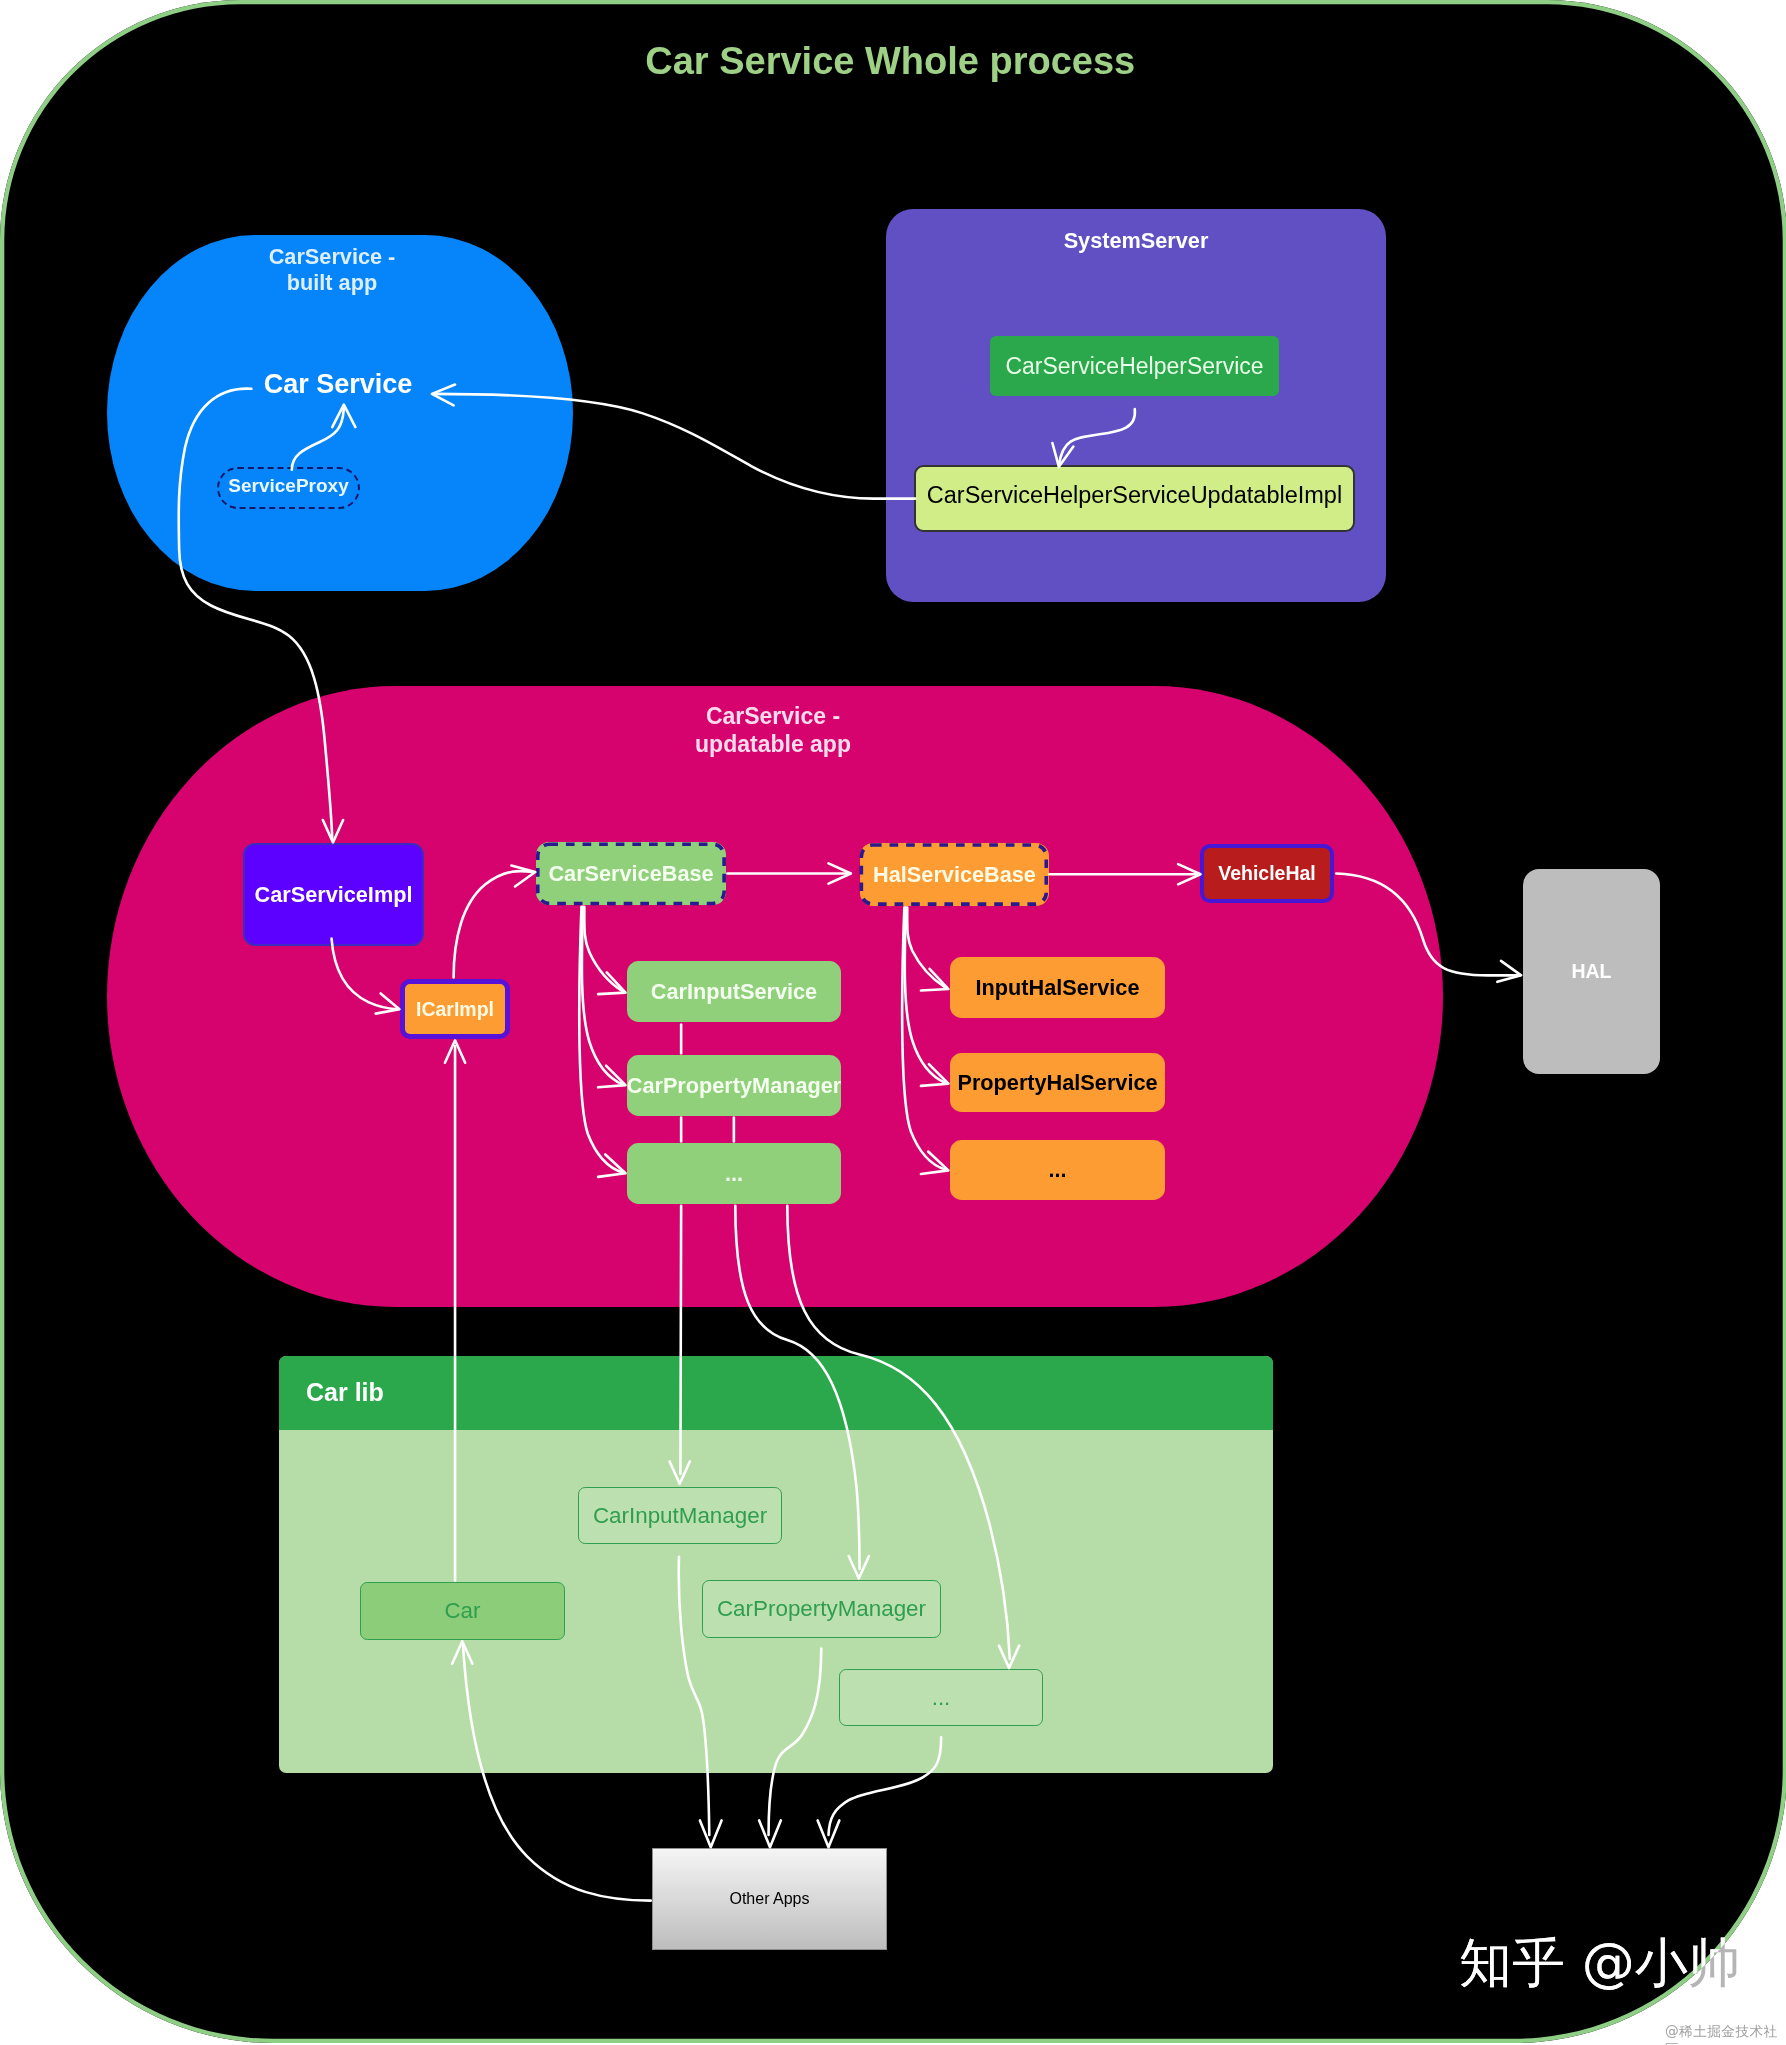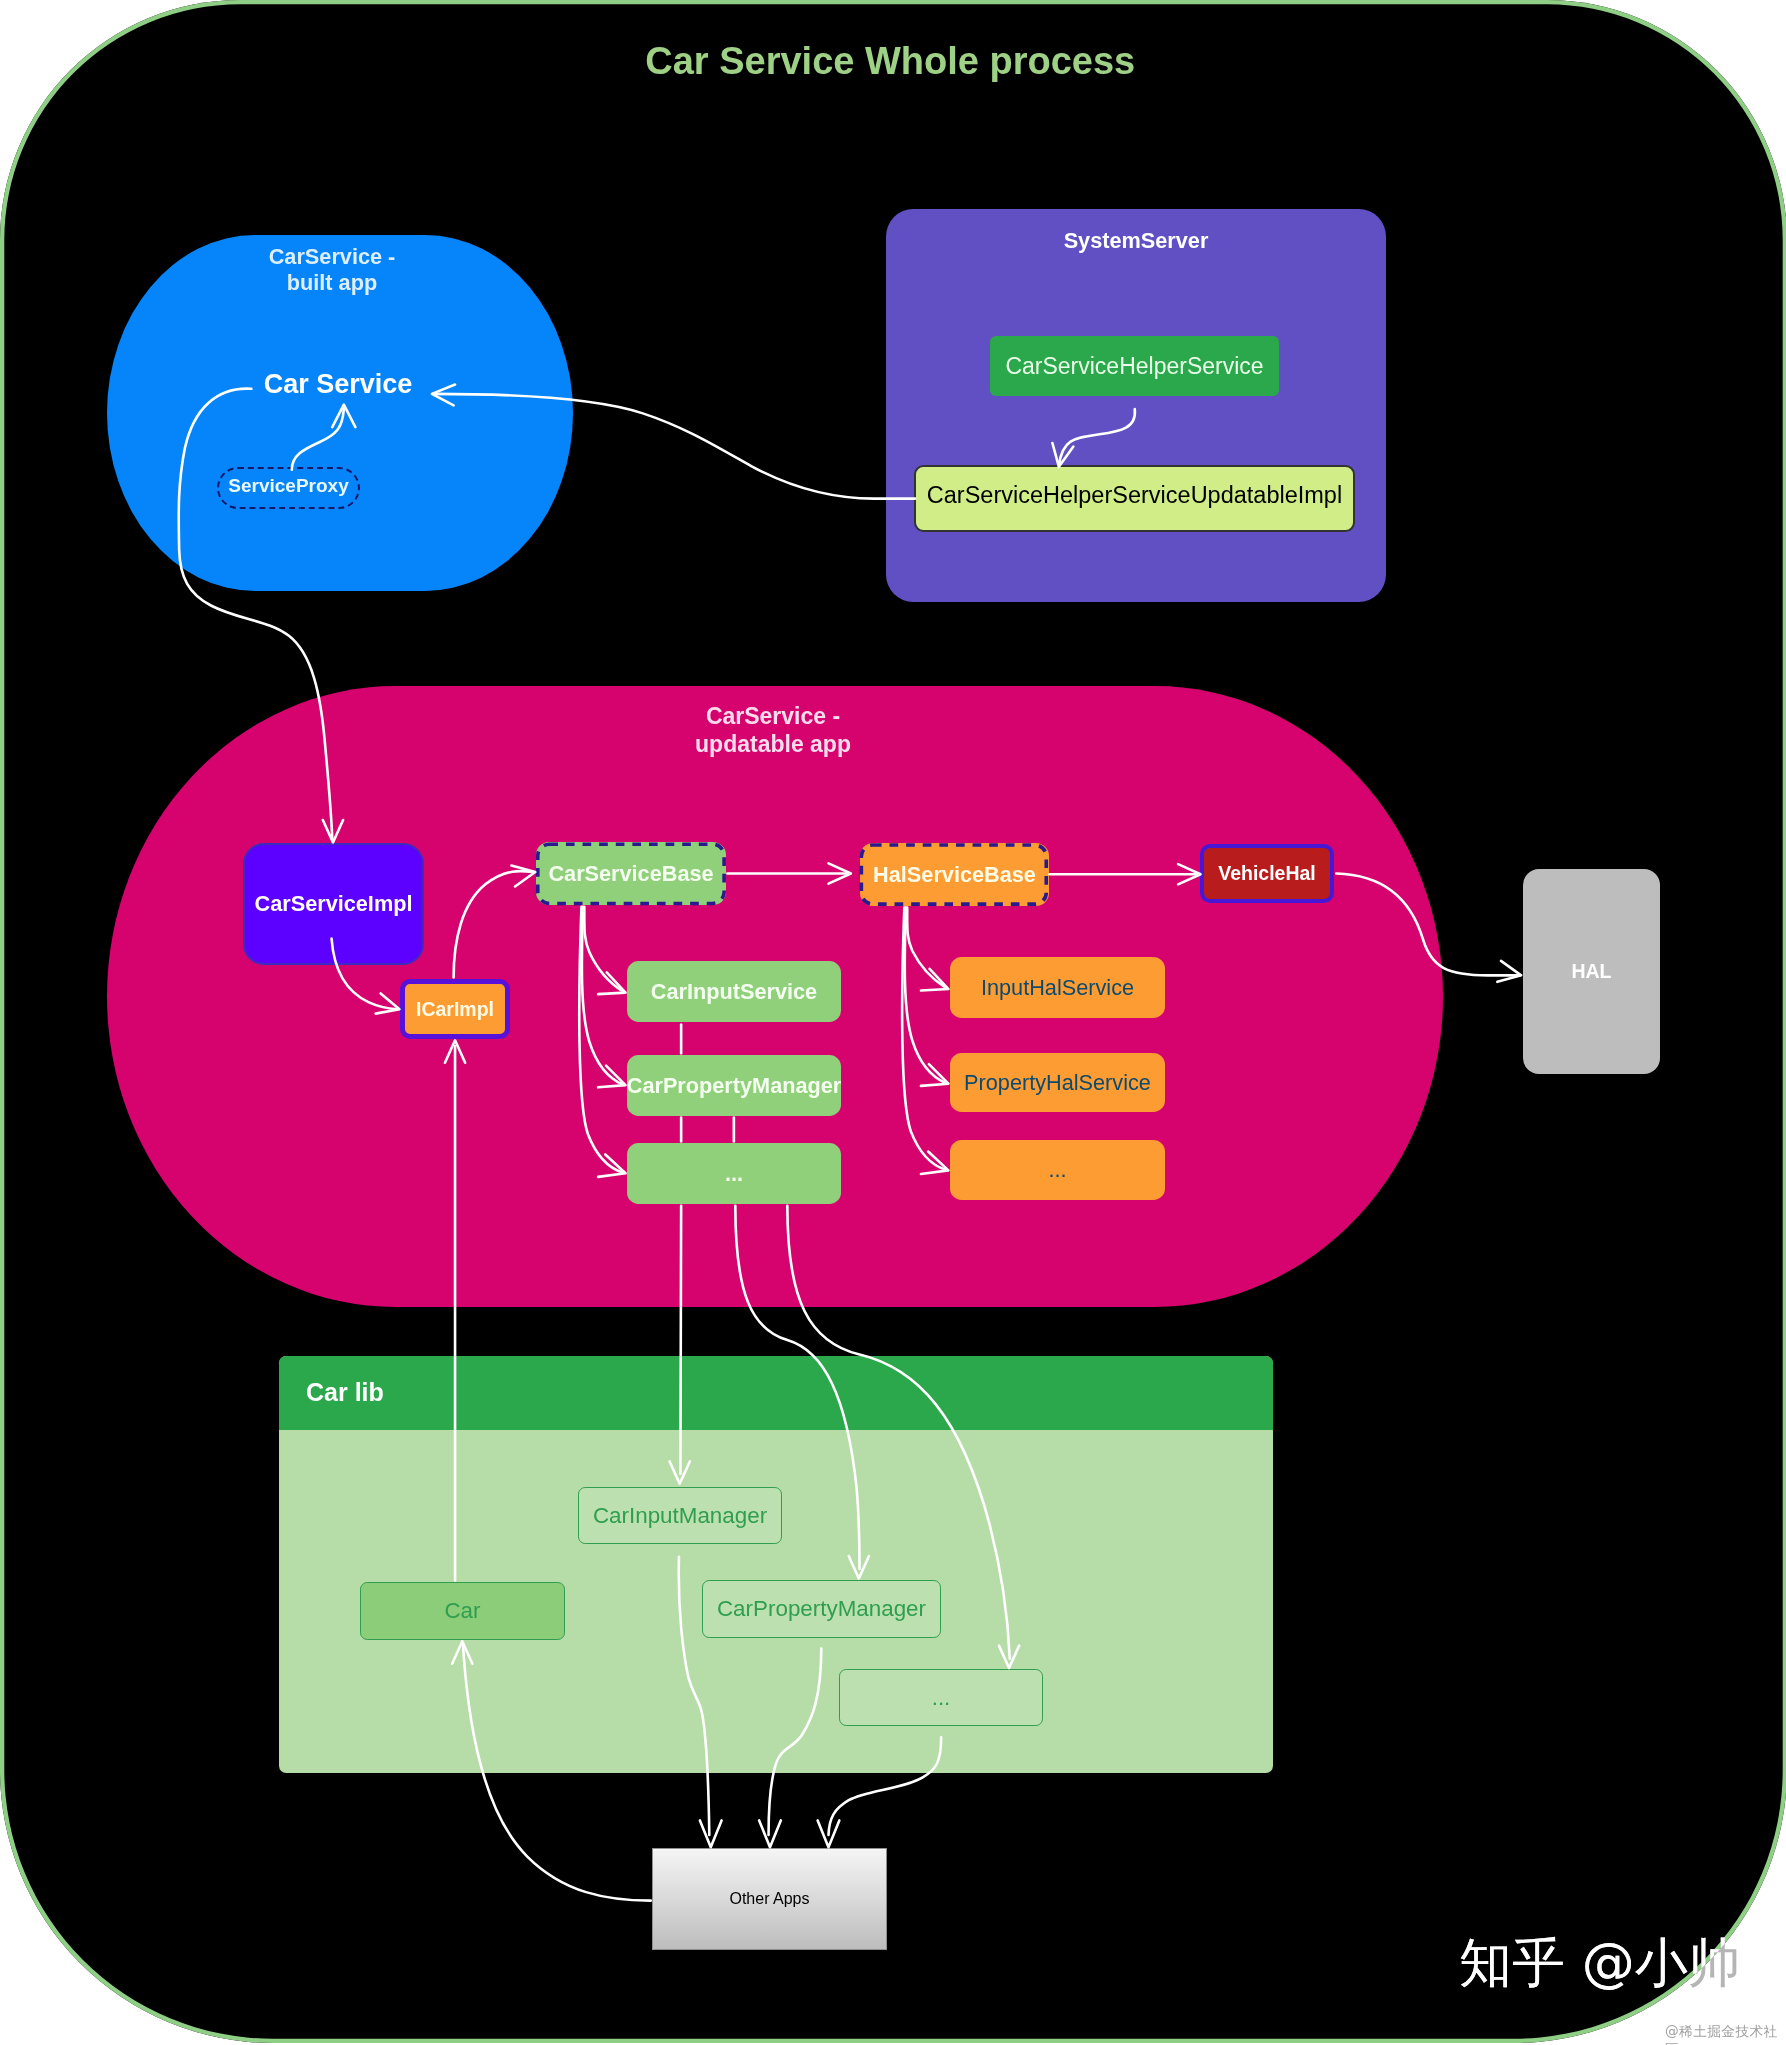--- a/index.html
+++ b/index.html
@@ -36,40 +36,40 @@
                      font-size:27px;font-weight:bold;}
   #service-proxy{left:217px;top:467px;width:143px;height:42px;
                  border:2.5px dashed #17176b;border-radius:21px;color:#e9f7ff;
                  font-size:19px;font-weight:bold;padding-bottom:4.3px;}
 
   #helper-service{left:990px;top:336px;width:289px;height:60px;background:#2ba84b;
                   border-radius:5.8px;color:#e9ffe9;font-size:23px;}
   #helper-updatable{left:914px;top:465px;width:441px;height:67px;background:#d0ed88;
                     border:2.2px solid #333;border-radius:9.4px;color:#000;font-size:23.5px;padding-bottom:6.5px;}
 
-  #car-service-impl{left:243px;top:843px;width:181px;height:122px;background:#5c00ff;
-                    border:2.9px solid #3d2bbf;border-radius:21px;color:#fff;
+  #car-service-impl{left:243px;top:843px;width:181px;height:103px;background:#5c00ff;
+                    border:2.9px solid #3d2bbf;border-radius:12px;color:#fff;
                     font-size:21.7px;font-weight:bold;}
   #icar-impl{left:400px;top:979px;width:110px;height:60px;background:#fc9c33;
              border:5px solid #5811d8;border-radius:10px;color:#fffbe5;
              font-size:19.5px;font-weight:bold;}
   #car-service-base{left:536px;top:842px;width:190px;height:63px;background:#91d07b;
                     border-radius:13px;color:#f4fff0;
                     font-size:21.7px;font-weight:bold;}
   #hal-service-base{left:860px;top:843px;width:189px;height:63px;background:#fc9c33;
                     border-radius:13px;color:#fffbe5;
                     font-size:21.7px;font-weight:bold;}
   #vehicle-hal{left:1200px;top:844px;width:134px;height:59px;background:#b91c1c;
                border:4.3px solid #4618d6;border-radius:10px;color:#fff;
                font-size:19.5px;font-weight:bold;}
   #hal-box{left:1523px;top:869px;width:137px;height:205px;background:#bdbdbd;
            border-radius:16px;color:#fff;font-size:19.5px;font-weight:bold;}
 
   .svc{background:#91d07b;border-radius:11.6px;color:#f4fff0;font-size:21.7px;font-weight:bold;}
-  .halsvc{background:#fc9c33;border-radius:11.6px;color:#0c4a6e;font-size:21.7px;font-weight:normal;}
+  .halsvc{background:#fc9c33;border-radius:11.6px;color:#000000;font-size:21.7px;font-weight:bold;}
 
   #car-input-service{left:627px;top:961px;width:214px;height:61px;}
   #car-property-service{left:627px;top:1055px;width:214px;height:61px;}
   #svc-more{left:627px;top:1143px;width:214px;height:61px;}
   #input-hal-service{left:950px;top:957px;width:215px;height:61px;}
   #property-hal-service{left:950px;top:1053px;width:215px;height:59px;text-align:right;}
   #hal-more{left:950px;top:1140px;width:215px;height:60px;}
 
   #carlib{left:279px;top:1356px;width:994px;height:417px;background:#b6dda7;
           border-radius:7.2px;overflow:hidden;}

